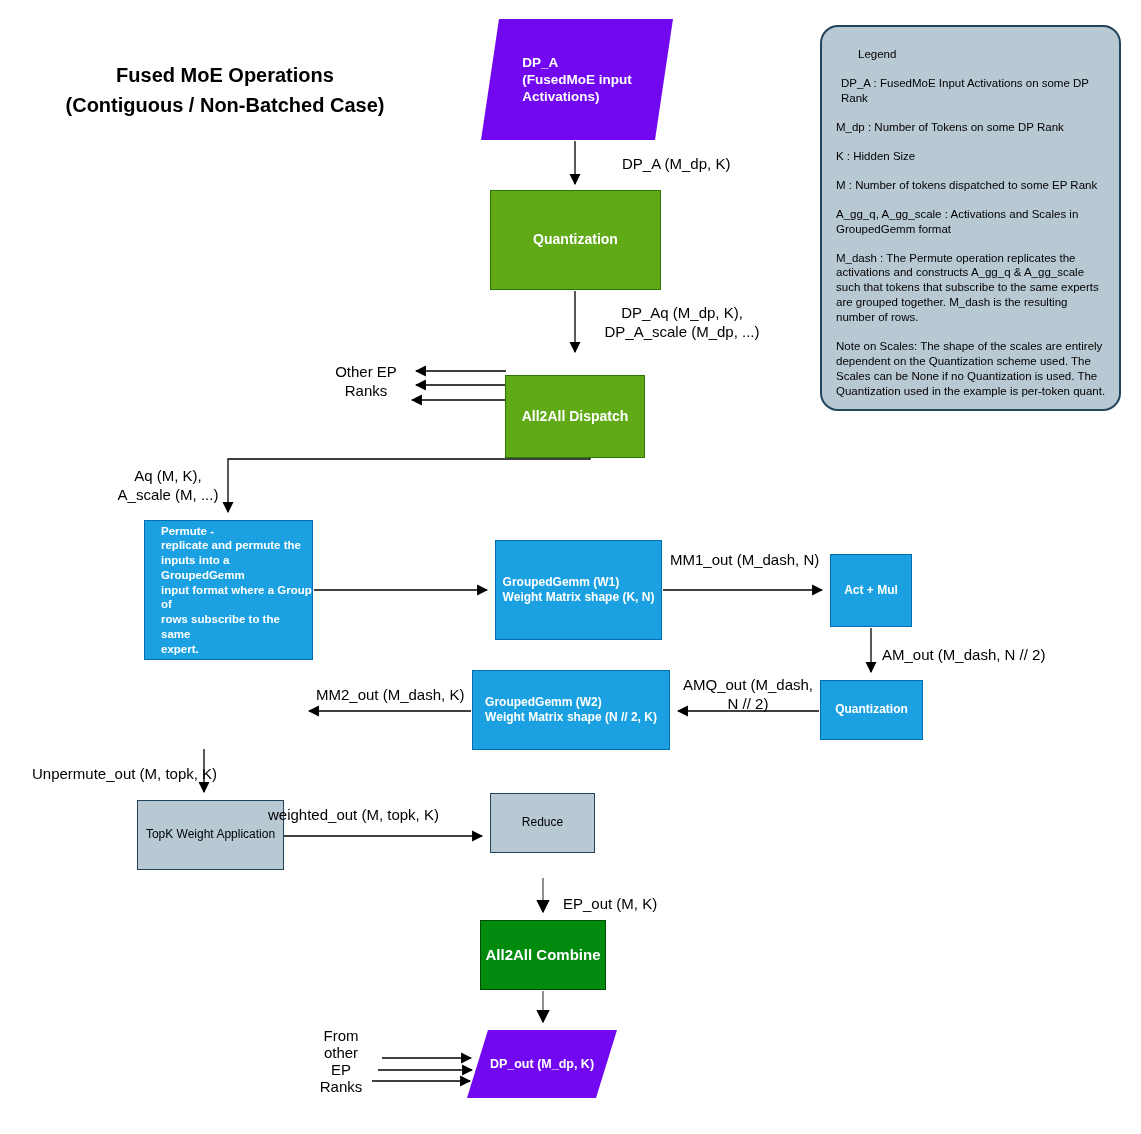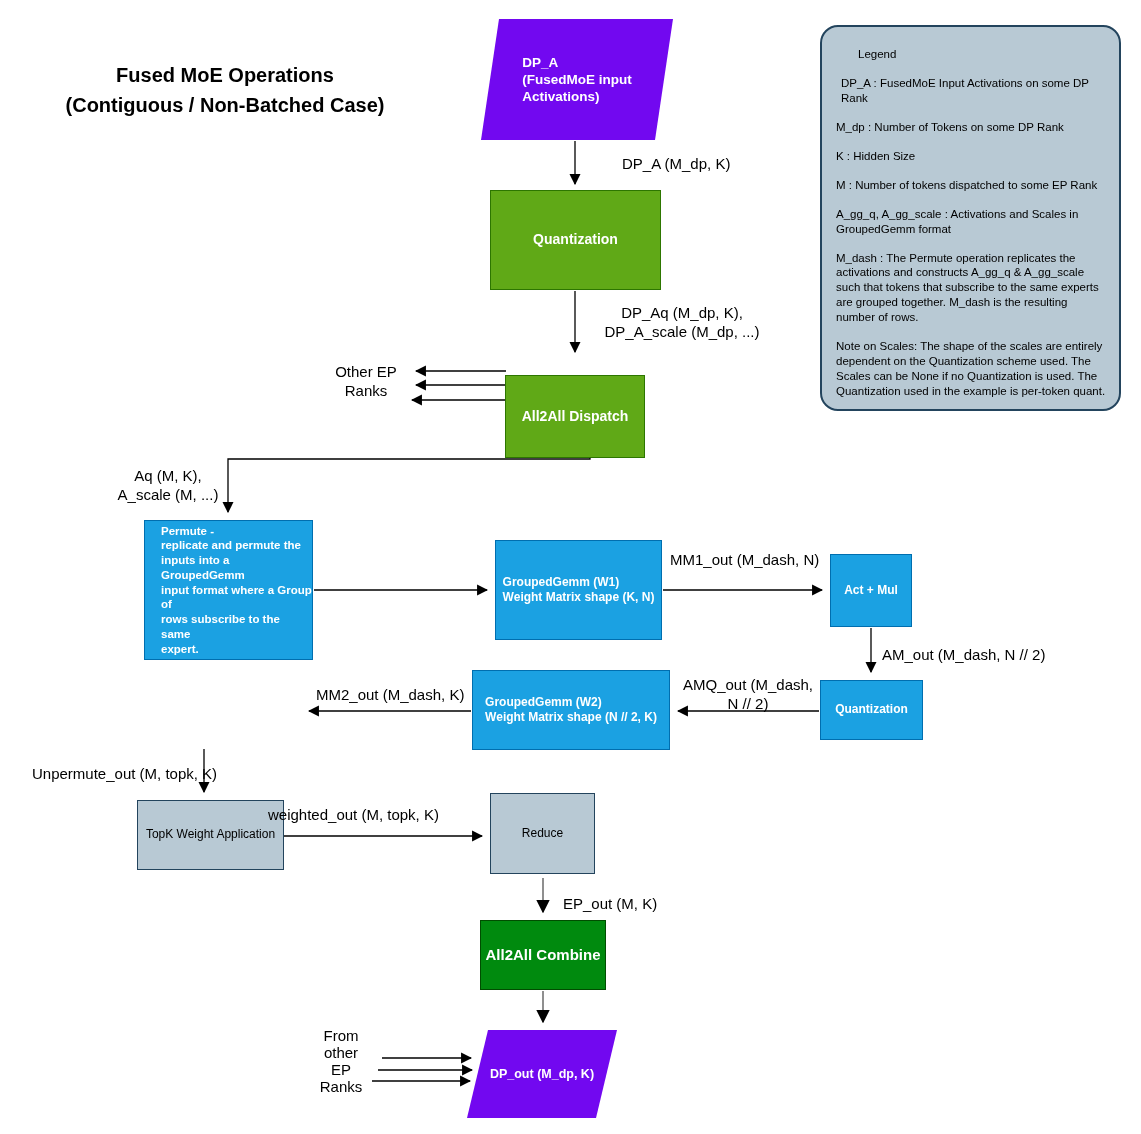--- a/index.html
+++ b/index.html
@@ -87,25 +87,25 @@
   <div class="node blue" style="left:830px;top:554px;width:82px;height:73px;">Act + Mul</div>
 
   <div class="node blue" style="left:820px;top:680px;width:103px;height:60px;">Quantization</div>
 
   <div class="node blue" style="left:472px;top:670px;width:198px;height:80px;">GroupedGemm (W2)
 Weight Matrix shape (N // 2, K)</div>
 
 
   <div class="node grayb" style="left:137px;top:800px;width:147px;height:70px;">TopK Weight Application</div>
 
-  <div class="node grayb" style="left:490px;top:793px;width:105px;height:81px;">Reduce</div>
+  <div class="node grayb" style="left:490px;top:793px;width:105px;height:60px;">Reduce</div>
 
   <div class="node dgreen" style="left:480px;top:920px;width:126px;height:70px;">All2All Combine</div>
 
-  <div class="node para para-bot" style="left:467px;top:1030px;width:150px;height:88px;">DP_out (M_dp, K)</div>
+  <div class="node para para-bot" style="left:467px;top:1030px;width:150px;height:68px;">DP_out (M_dp, K)</div>
 
   <div class="elabel" style="left:622px;top:155px;">DP_A (M_dp, K)</div>
   <div class="elabel center" style="left:582px;top:304px;width:200px;">DP_Aq (M_dp, K),
 DP_A_scale (M_dp, ...)</div>
   <div class="elabel center" style="left:321px;top:363px;width:90px;">Other EP
 Ranks</div>
   <div class="elabel center" style="left:98px;top:467px;width:140px;">Aq (M, K),
 A_scale (M, ...)</div>
   <div class="elabel" style="left:670px;top:551px;">MM1_out (M_dash, N)</div>
   <div class="elabel" style="left:882px;top:646px;">AM_out (M_dash, N // 2)</div>

